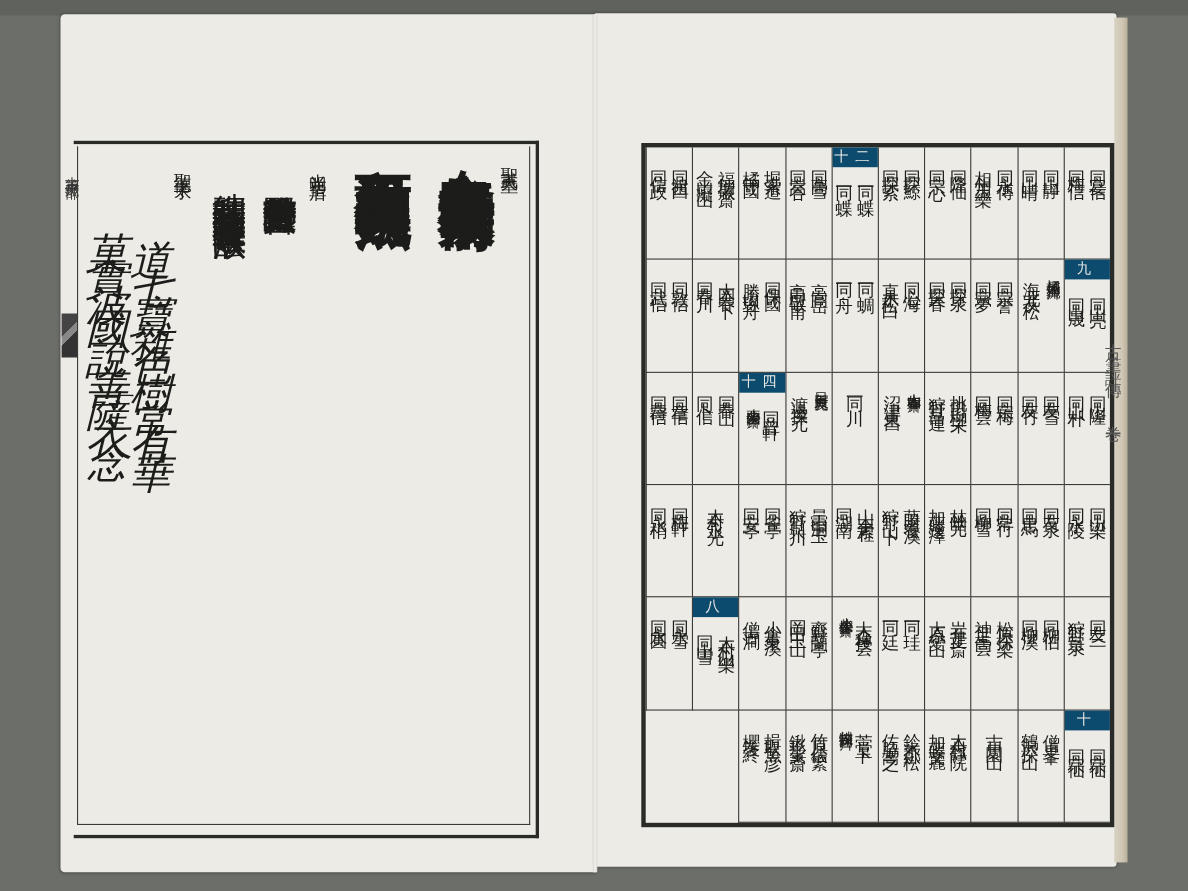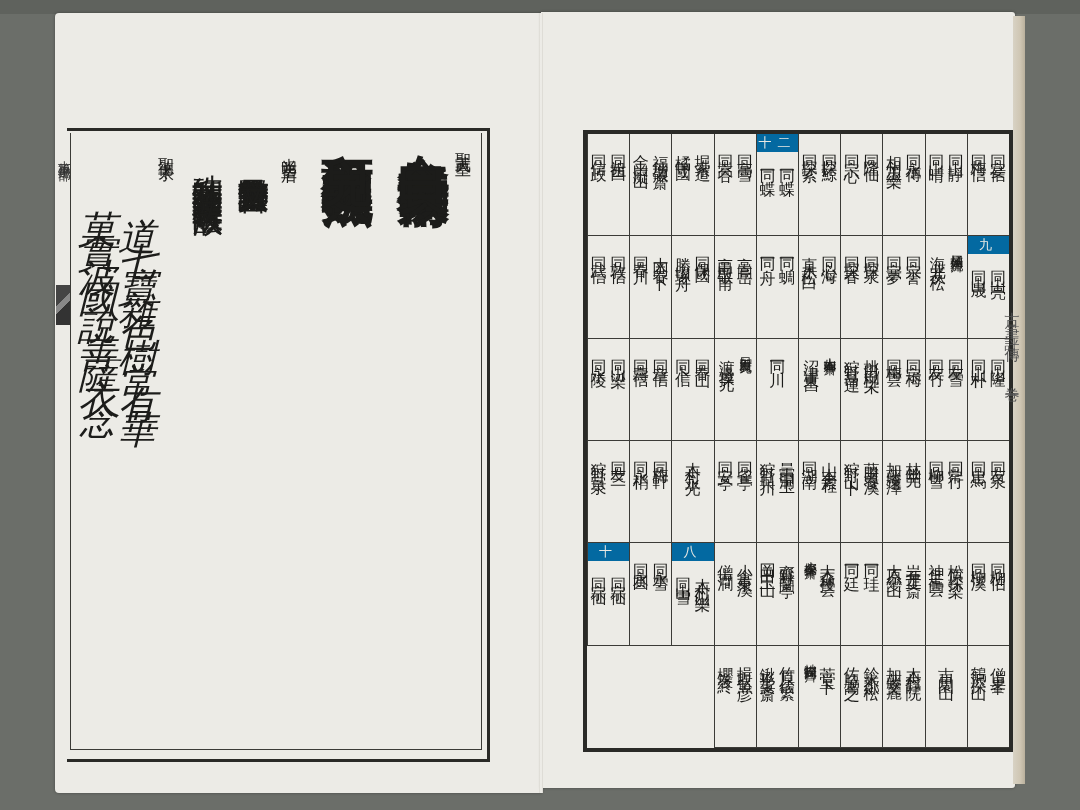--- a/index.html
+++ b/index.html
@@ -18,21 +18,21 @@
   .spine-block{position:absolute;left:56px;top:285px;width:14px;height:40px;background:linear-gradient(135deg,#444 0 40%,#888 40% 55%,#333 55%);}
   .l-author{position:absolute;font-size:16px;letter-spacing:3px;}
   .l-poem-big{position:absolute;font-size:52px;font-weight:bold;line-height:1;letter-spacing:-2px;}
   .l-poem-med{position:absolute;font-size:34px;line-height:1;letter-spacing:2px;}
   .l-poem-cur{position:absolute;font-size:38px;line-height:1;letter-spacing:24px;font-style:italic;}
   
   .grid{position:absolute;left:583px;top:130px;width:430px;height:622px;border:4px solid #2a2a27;box-sizing:border-box;display:grid;grid-template-columns:repeat(10,1fr);grid-template-rows:repeat(6,1fr);direction:rtl;background:#ecebe6;}
   .cell{border-left:1px solid #3b3b37;border-bottom:1px solid #3b3b37;position:relative;display:flex;flex-direction:row;justify-content:center;align-items:flex-start;padding-top:8px;gap:2px;direction:rtl;}
   .cell .name{writing-mode:vertical-rl;text-orientation:upright;font-size:16px;letter-spacing:6px;line-height:1.1;}
   .cell .name.small{font-size:13px;letter-spacing:1px;}
-  .tag{position:absolute;top:0;left:0;right:0;height:18px;background:#0369a1;color:#e8e8e3;font-size:13px;text-align:center;line-height:18px;letter-spacing:6px;}
+  .tag{position:absolute;top:0;left:0;right:0;height:18px;background:#0c4a6e;color:#e8e8e3;font-size:13px;text-align:center;line-height:18px;letter-spacing:6px;}
   .cell.has-tag{padding-top:22px;}
   .right-margin{position:absolute;left:1002px;top:300px;font-size:15px;color:#555;letter-spacing:12px;}
 </style>
 </head>
 <body>
 
 <div class="bg-top"></div>
 
 <div class="page page-left"></div>
 <div class="page page-right"></div>
@@ -159,20 +159,25 @@
       <span class="name small">山本如春齋</span>
       <span class="name">沼津東昌</span>
     </div>
     <div class="cell">
       <span class="name">同一川</span>
     </div>
     <div class="cell">
       <span class="name small">目賀田友元</span>
       <span class="name">渡邊探元</span>
     </div>
+    <div class="cell has-tag">
+      <div class="tag">十四</div>
+      <span class="name">同曾軒</span>
+      <span class="name small">小栗幽深齋</span>
+    </div>
     <div class="cell">
       <span class="name">同春山</span>
       <span class="name">同卜信</span>
     </div>
     <div class="cell">
       <span class="name">同章信</span>
       <span class="name">同壽信</span>
     </div>
     <div class="cell">
       <span class="name">同山梁</span>

